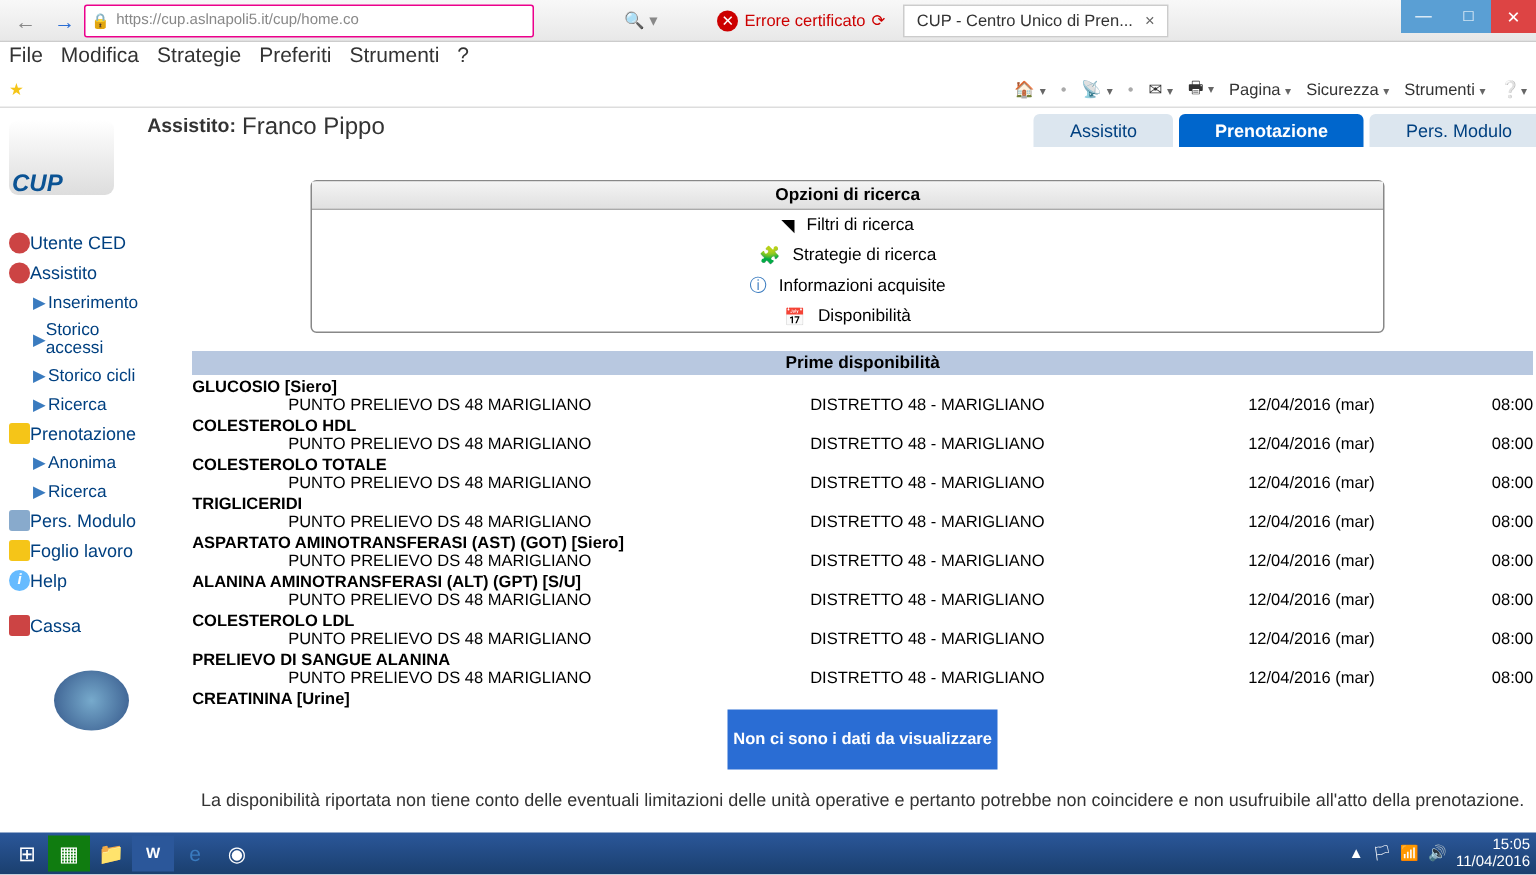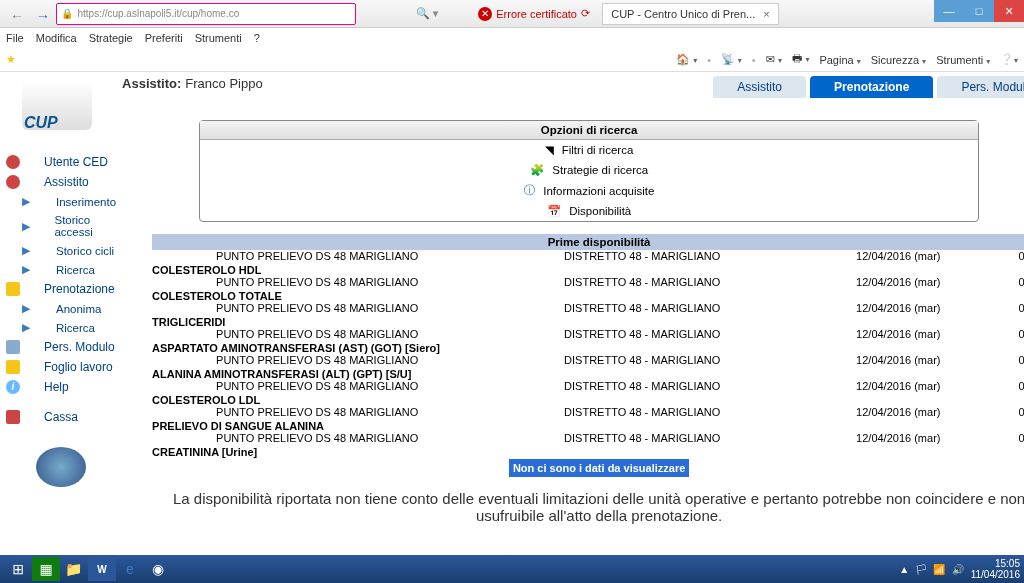--- a/index.html
+++ b/index.html
@@ -16,77 +16,77 @@
   .ie-bar { height: 28px; background: linear-gradient(#f8f8f8,#e8e8e8); display: flex; align-items: center; padding: 0 4px; border-bottom: 1px solid #ccc; }
   .nav-btn { width: 26px; height: 24px; display: flex; align-items: center; justify-content: center; font-size: 14px; color: #888; cursor: pointer; }
   .url-bar { flex: 0 0 300px; height: 22px; background: #fff; border: 1px solid #ec008c; border-radius: 2px; display: flex; align-items: center; padding: 0 4px; font-size: 10px; color: #888; }
   .url-lock { color: #d4a; margin-right: 4px; }
   .cert-err { margin-left: 60px; color: #c00; font-size: 11px; display: flex; align-items: center; }
   .cert-err .x { color: #fff; background: #c00; border-radius: 50%; width: 14px; height: 14px; display: inline-flex; align-items: center; justify-content: center; margin-right: 4px; font-size: 10px; }
   .tab-ie { margin-left: 12px; padding: 4px 8px; font-size: 11px; color: #333; border: 1px solid #ccc; background: #fff; display: flex; align-items: center; }
   .tab-ie-close { margin-left: 8px; color: #666; cursor: pointer; }
   
   
-  .menu-bar { height: 20px; display: flex; align-items: center; padding: 0 6px; font-size: 11px; color: #333; gap: 12px; }
+  .menu-bar { height: 20px; display: flex; padding: 0 6px; font-size: 14px; color: #333; gap: 12px; }
   .menu-bar span { cursor: pointer; }
   
   
   .fav-bar { height: 24px; display: flex; align-items: center; padding: 0 6px; font-size: 11px; color: #333; border-bottom: 1px solid #ddd; }
   .fav-star { color: #f5c518; margin-right: 8px; }
   .fav-right { margin-left: auto; display: flex; align-items: center; gap: 10px; }
   .fav-right .sep { color: #aaa; }
   .small-dd { font-size: 8px; color: #666; }
   
   
   .main { display: flex; height: calc(100% - 100px); }
   .sidebar { width: 155px; padding: 4px 6px; }
-  .logo { width: 70px; height: 50px; background: linear-gradient(#fff,#ddd); border-radius: 6px; margin: 4px 16px; position: relative; }
+  .logo { width: 70px; height: 50px; background: linear-gradient(#fff,#ddd); border-radius: 6px; margin: 4px 0; position: relative; }
   .logo-text { position: absolute; bottom: -2px; left: 2px; font-weight: bold; font-style: italic; color: #0b5394; font-size: 16px; }
-  .side-item { display: flex; align-items: center; gap: 24px; padding: 3px 0; font-size: 12px; color: #004080; cursor: pointer; }
+  .side-item { display: flex; align-items: center; gap: 0; padding: 3px 0; font-size: 12px; color: #004080; cursor: pointer; }
   .side-sub { padding-left: 16px; font-size: 11.5px; }
   .ico { width: 14px; height: 14px; display: inline-block; }
   .ico-user { background: #c44; border-radius: 50%; }
   .ico-doc { background: #f5c518; border-radius: 2px; }
   .ico-page { background: #8ac; border-radius: 2px; }
   .ico-info { background: #6bf; border-radius: 50%; color: #fff; font-size: 10px; text-align: center; line-height: 14px; font-weight: bold; font-style: italic; }
   .ico-arrow { color: #3a7bbf; font-size: 11px; width: 10px; }
   .ico-cassa { background: #c44; border-radius: 2px; }
   .footer-logo { width: 50px; height: 40px; background: radial-gradient(circle,#7ac,#358); border-radius: 50%; margin-top: 20px; margin-left: 30px; }
   
   .content { flex: 1; padding: 4px 10px 4px 0; }
   
   
   .strip { display: flex; align-items: flex-start; height: 24px; }
   .assistito-label { font-size: 13px; font-weight: bold; color: #333; margin-right: 4px; }
-  .assistito-name { font-size: 13px; color: #333; }
+  .assistito-name { font-size: 16px; color: #333; }
   .tabs-right { margin-left: auto; display: flex; }
   .tab-btn { padding: 4px 24px; font-size: 12px; color: #004080; background: #dce6ef; border-radius: 4px 4px 0 0; margin-left: 4px; cursor: pointer; position: relative; }
   .tab-btn.active { background: #0066cc; color: #fff; font-weight: bold; }
   
   
   .percorso { background: linear-gradient(#1e6bb8,#0b4d8c); color: #fff; padding: 4px 10px; font-size: 13px; border-radius: 3px; }
   .percorso b { font-weight: bold; }
   
   
-  .opt-box { margin: 20px auto 6px; width: 780px; border: 1px solid #888; border-radius: 4px; }
+  .opt-box { margin: 20px auto 6px; width: 716px; border: 1px solid #888; border-radius: 4px; }
   .opt-header { background: linear-gradient(#f4f4f4,#e0e0e0); text-align: center; font-size: 11.5px; padding: 3px; font-weight: bold; border-bottom: 1px solid #aaa; }
   .opt-row { display: flex; align-items: center; justify-content: center; gap: 8px; padding: 3px 0; font-size: 11.5px; cursor: pointer; }
   
   
   .avail-wrap { margin: 12px 10px 0 30px; font-size: 11.5px; }
   .avail-header { background: #b8c8e0; text-align: center; font-weight: bold; padding: 2px; font-size: 11.5px; }
   .avail-group { font-weight: bold; font-size: 11px; padding-top: 2px; }
   .avail-row { display: flex; padding: 0 0 0 40px; font-size: 11px; }
   .avail-row .c1 { flex: 0 0 320px; margin-left: 24px; }
   .avail-row .c2 { flex: 0 0 320px; padding-left: 28px; }
   .avail-row .c3 { flex: 0 0 130px; }
   .avail-row .c4 { flex: 0 0 60px; text-align: right; }
-  .no-data { background: #2a6dd4; color: #fff; font-weight: bold; padding: 3px 4px; display: inline-block; font-size: 11px; }
+  .no-data { background: #2a6dd4; color: #fff; font-weight: bold; padding: 14px 4px; display: inline-block; font-size: 11px; }
   .no-data-wrap { text-align: center; padding: 1px 0; }
-  .disclaimer { text-align: center; font-size: 15px; color: #333; margin-top: 12px; }
+  .disclaimer { text-align: center; font-size: 12px; color: #333; margin-top: 12px; }
   
   
   .taskbar { position: absolute; bottom: 0; left: 0; right: 0; height: 28px; background: linear-gradient(#2b579a,#1a3f6e); display: flex; align-items: center; padding: 0 4px; }
   .task-ico { width: 28px; height: 24px; display: flex; align-items: center; justify-content: center; font-size: 14px; color: #fff; cursor: pointer; }
   .task-right { margin-left: auto; display: flex; align-items: center; gap: 6px; color: #fff; font-size: 10px; }
   .task-clock { text-align: right; line-height: 11px; }
 </style>
 </head>
 <body>
 
@@ -234,20 +234,21 @@
       </div>
       <div class="opt-row">
         <span>📅</span>
         <span>Disponibilità</span>
       </div>
     </div>
 
     <div class="avail-wrap">
       <div class="avail-header">Prime disponibilità</div>
       <div id="avail-body">
+          <div class="avail-group">GLUCOSIO [Siero]</div>
           <div class="avail-row">
             <span class="c1">PUNTO PRELIEVO DS 48 MARIGLIANO</span>
             <span class="c2">DISTRETTO 48 - MARIGLIANO</span>
             <span class="c3">12/04/2016 (mar)</span>
             <span class="c4">08:00</span>
           </div>
           <div class="avail-group">COLESTEROLO HDL</div>
           <div class="avail-row">
             <span class="c1">PUNTO PRELIEVO DS 48 MARIGLIANO</span>
             <span class="c2">DISTRETTO 48 - MARIGLIANO</span>

